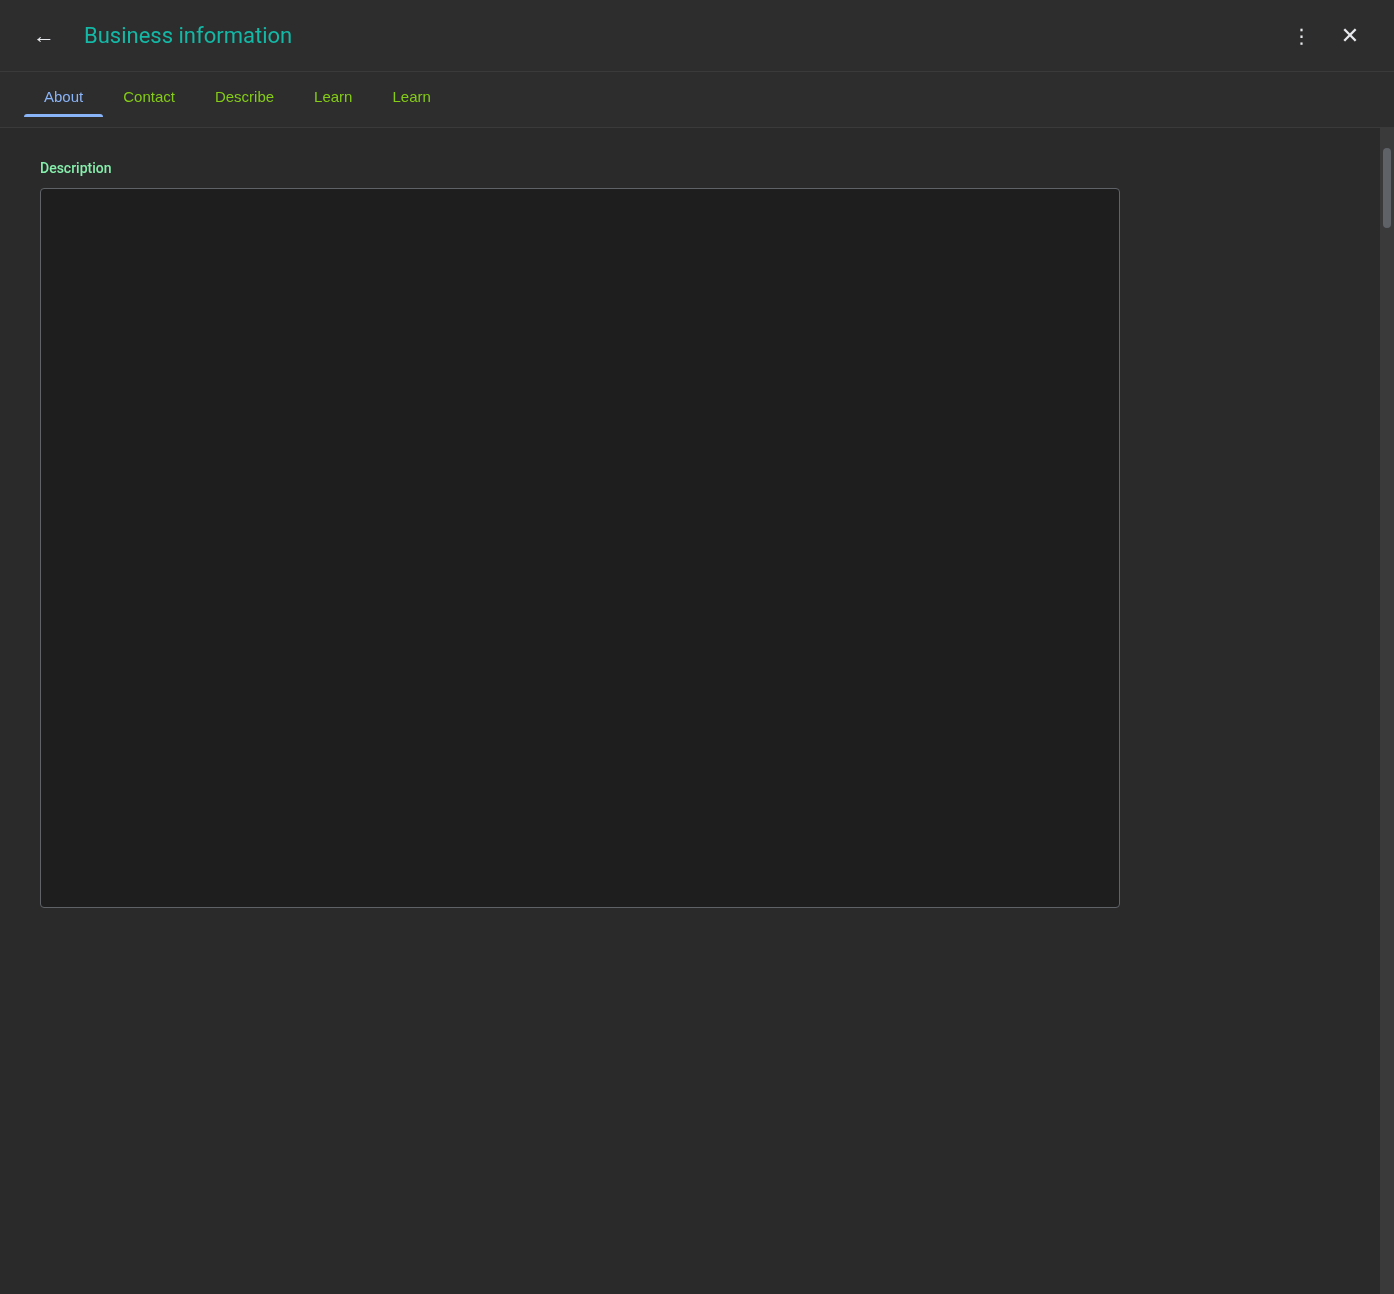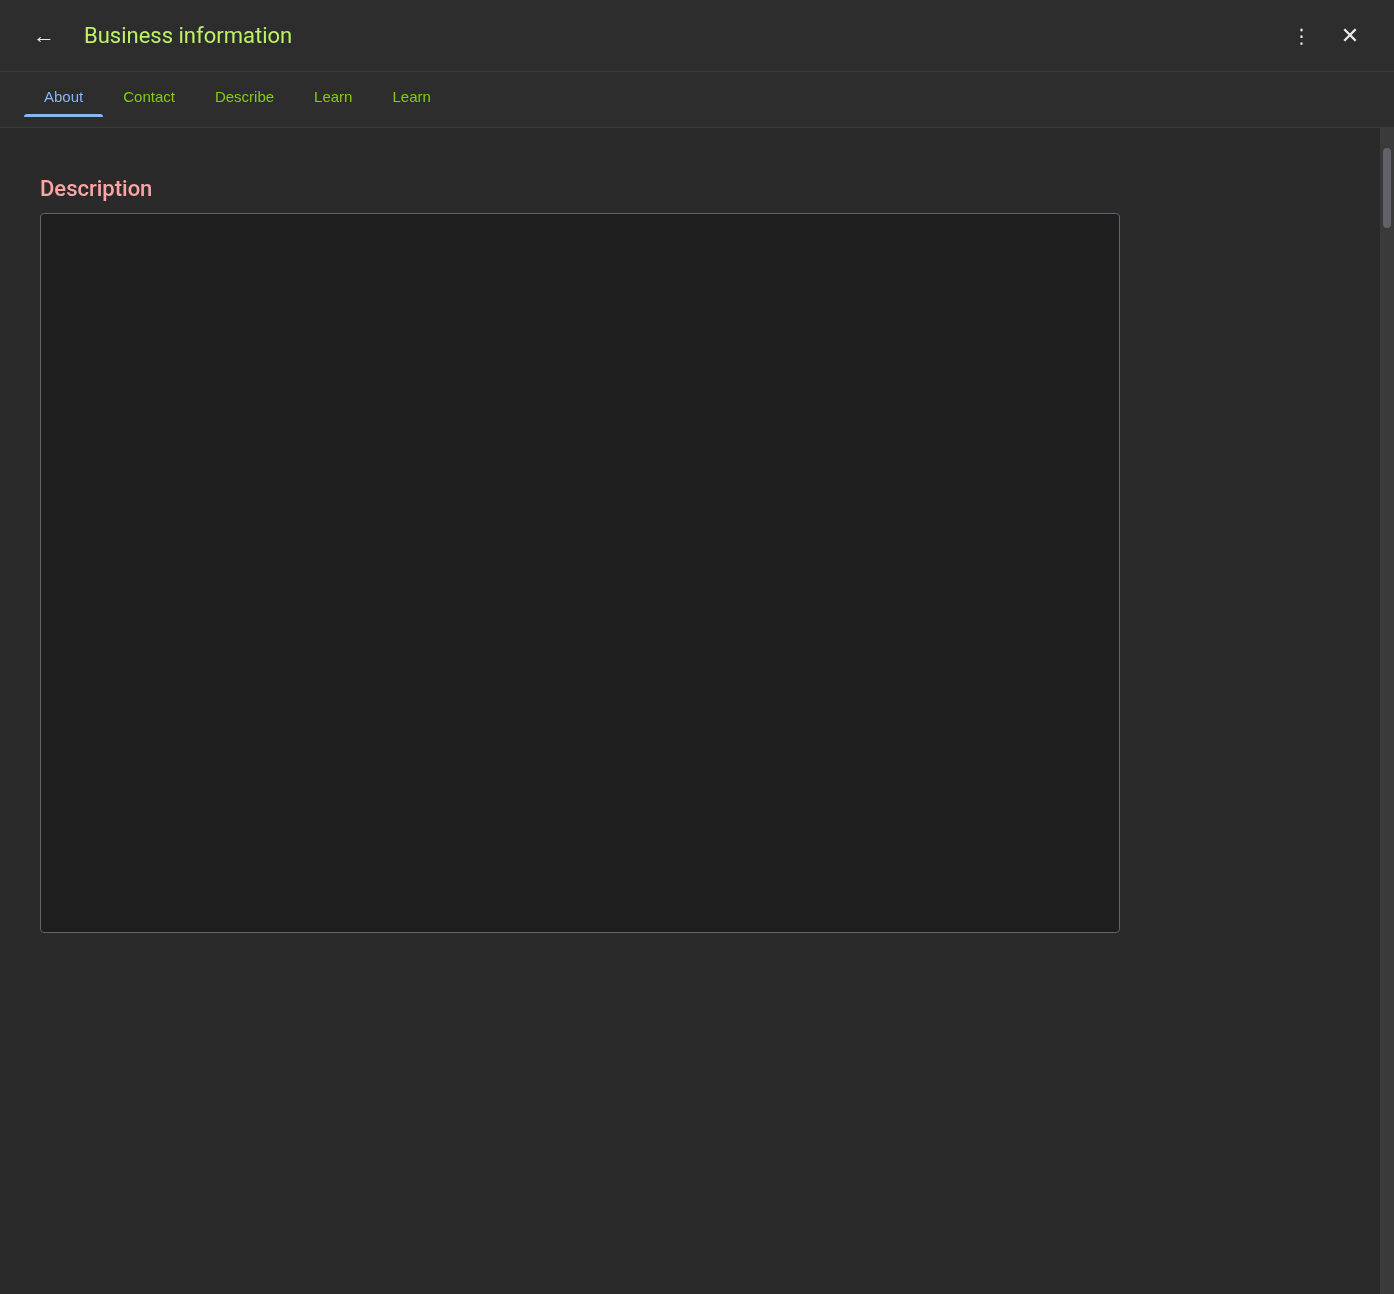--- a/index.html
+++ b/index.html
@@ -47,21 +47,21 @@
     }
 
     .back-arrow {
       font-size: 22px;
       color: #e8eaed;
     }
 
     .header-title {
       font-size: 22px;
       font-weight: 400;
-      color: #bef264;
+      color: #14b8a6;
     }
 
     .header-right {
       display: flex;
       align-items: center;
       gap: 8px;
     }
 
     .icon-button {
       cursor: pointer;
@@ -147,25 +147,24 @@
       width: 8px;
       height: 80px;
       background-color: #5f6368;
       border-radius: 4px;
       position: absolute;
       top: 20px;
       left: 3px;
     }
 
     .section-title {
-      font-size: 22px;
+      font-size: 14px;
       font-weight: 500;
-      color: #fca5a5;
+      color: #86efac;
       margin-bottom: 12px;
-      margin-top: 16px;
     }
 
     .section-description {
       font-size: 14px;
       color: #9aa0a6;
       margin-bottom: 24px;
       line-height: 1.6;
     }
 
     .learn-more-link {

